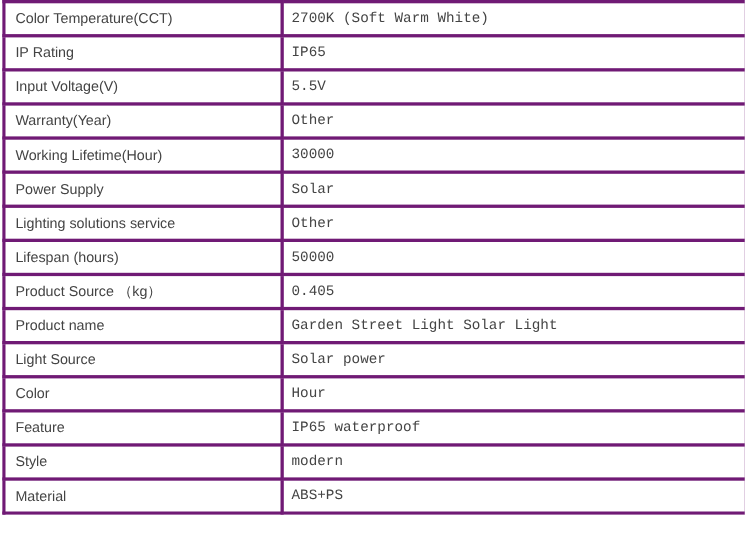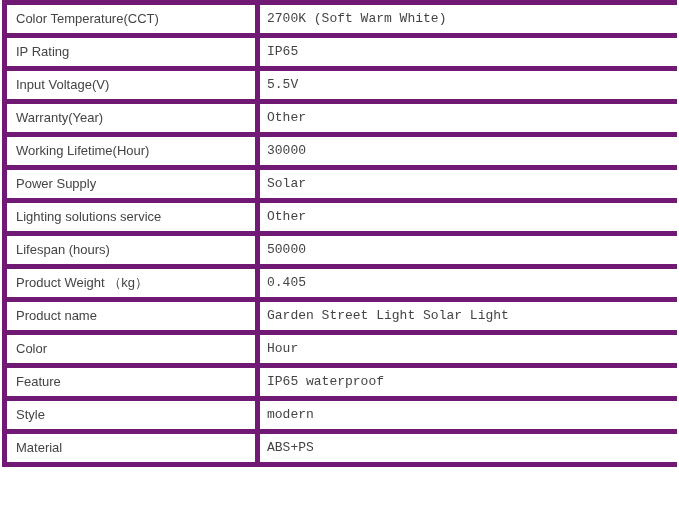--- a/index.html
+++ b/index.html
@@ -27,21 +27,21 @@
     table-layout: fixed;
     width: 675px;
     background: #ffffff;
   }
   table.spec-table col.col-attr { width: 253px; }
   table.spec-table col.col-val  { width: 422px; }
   table.spec-table tr {
     height: 28px;
   }
   table.spec-table td {
-    border: 5px solid #701a75;
+    border: 3px solid #701a75;
     height: 28px;
     padding: 0 7px;
     font-size: 13px;
     line-height: 16px;
     vertical-align: middle;
     color: #444444;
     white-space: nowrap;
     overflow: hidden;
     text-overflow: clip;
     font-weight: normal;
@@ -90,26 +90,30 @@
         </tr>
         <tr>
           <td class="attr-cell">Lighting solutions service</td>
           <td class="value-cell">Other</td>
         </tr>
         <tr>
           <td class="attr-cell">Lifespan (hours)</td>
           <td class="value-cell">50000</td>
         </tr>
         <tr>
-          <td class="attr-cell">Product Weight （kg）</td>
+          <td class="attr-cell">Product Source （kg）</td>
           <td class="value-cell">0.405</td>
         </tr>
         <tr>
           <td class="attr-cell">Product name</td>
           <td class="value-cell">Garden Street Light Solar Light</td>
+        </tr>
+        <tr>
+          <td class="attr-cell">Light Source</td>
+          <td class="value-cell">Solar power</td>
         </tr>
         <tr>
           <td class="attr-cell">Color</td>
           <td class="value-cell">Hour</td>
         </tr>
         <tr>
           <td class="attr-cell">Feature</td>
           <td class="value-cell">IP65 waterproof</td>
         </tr>
         <tr>

